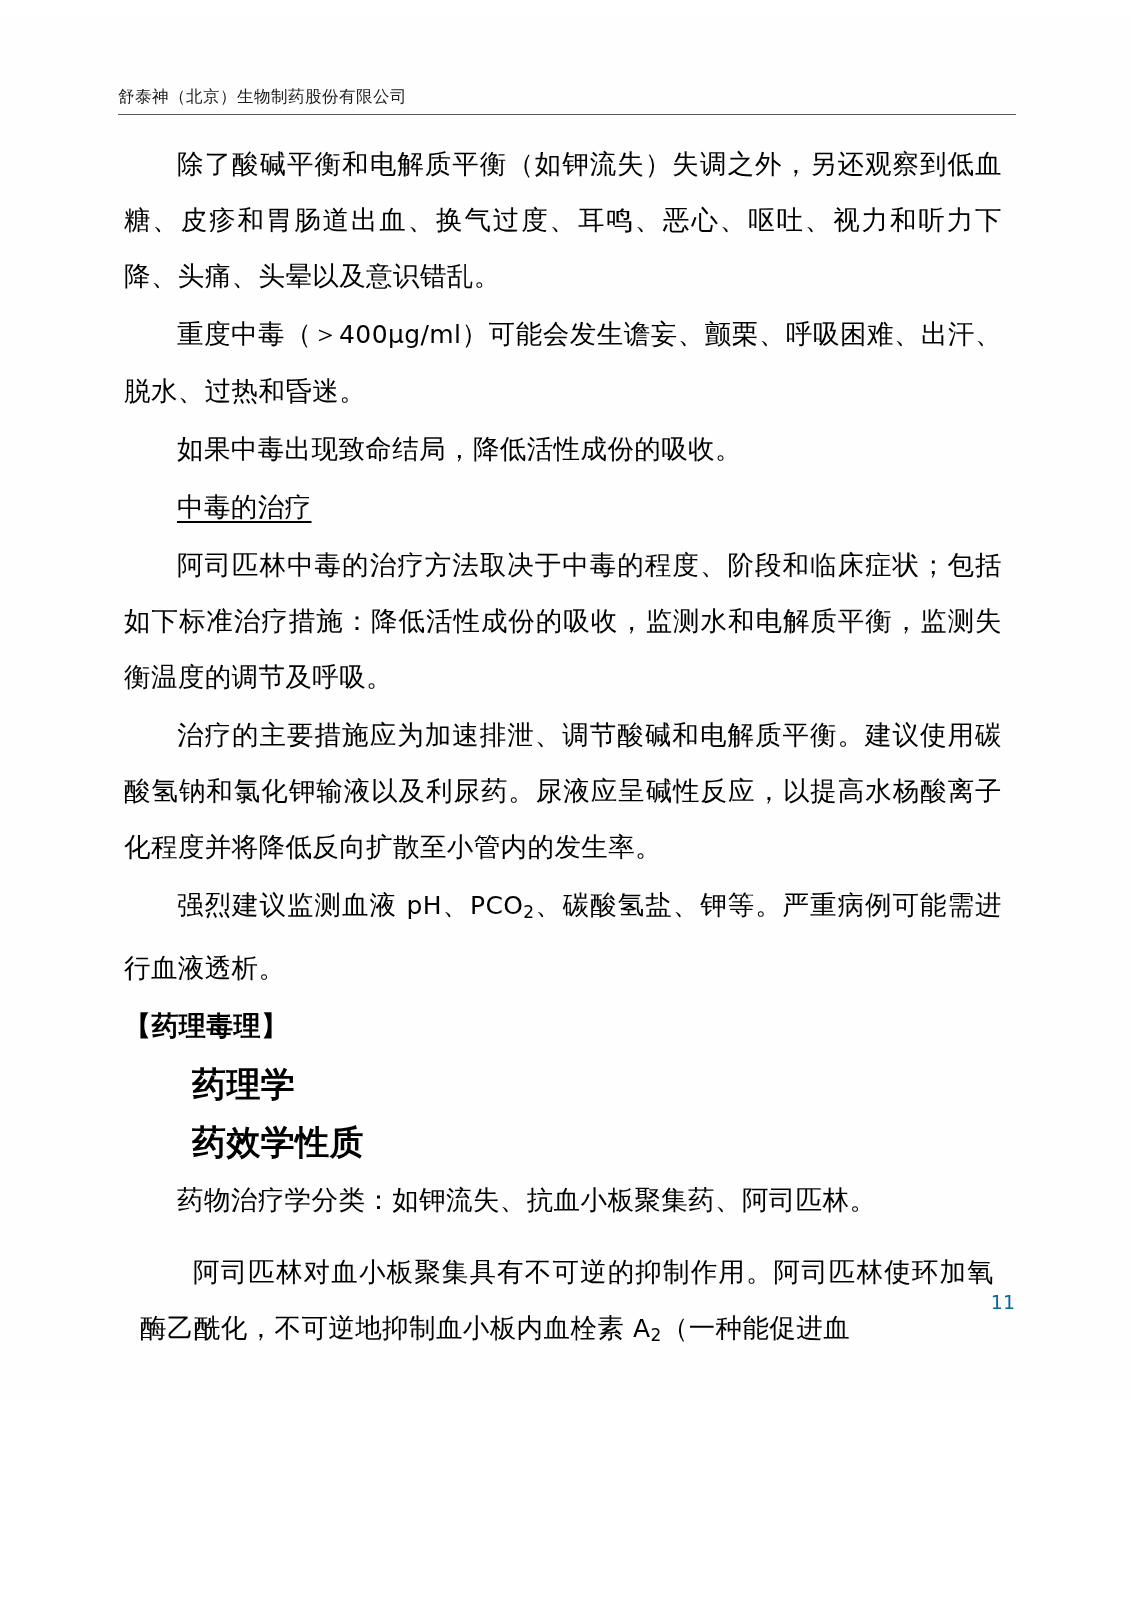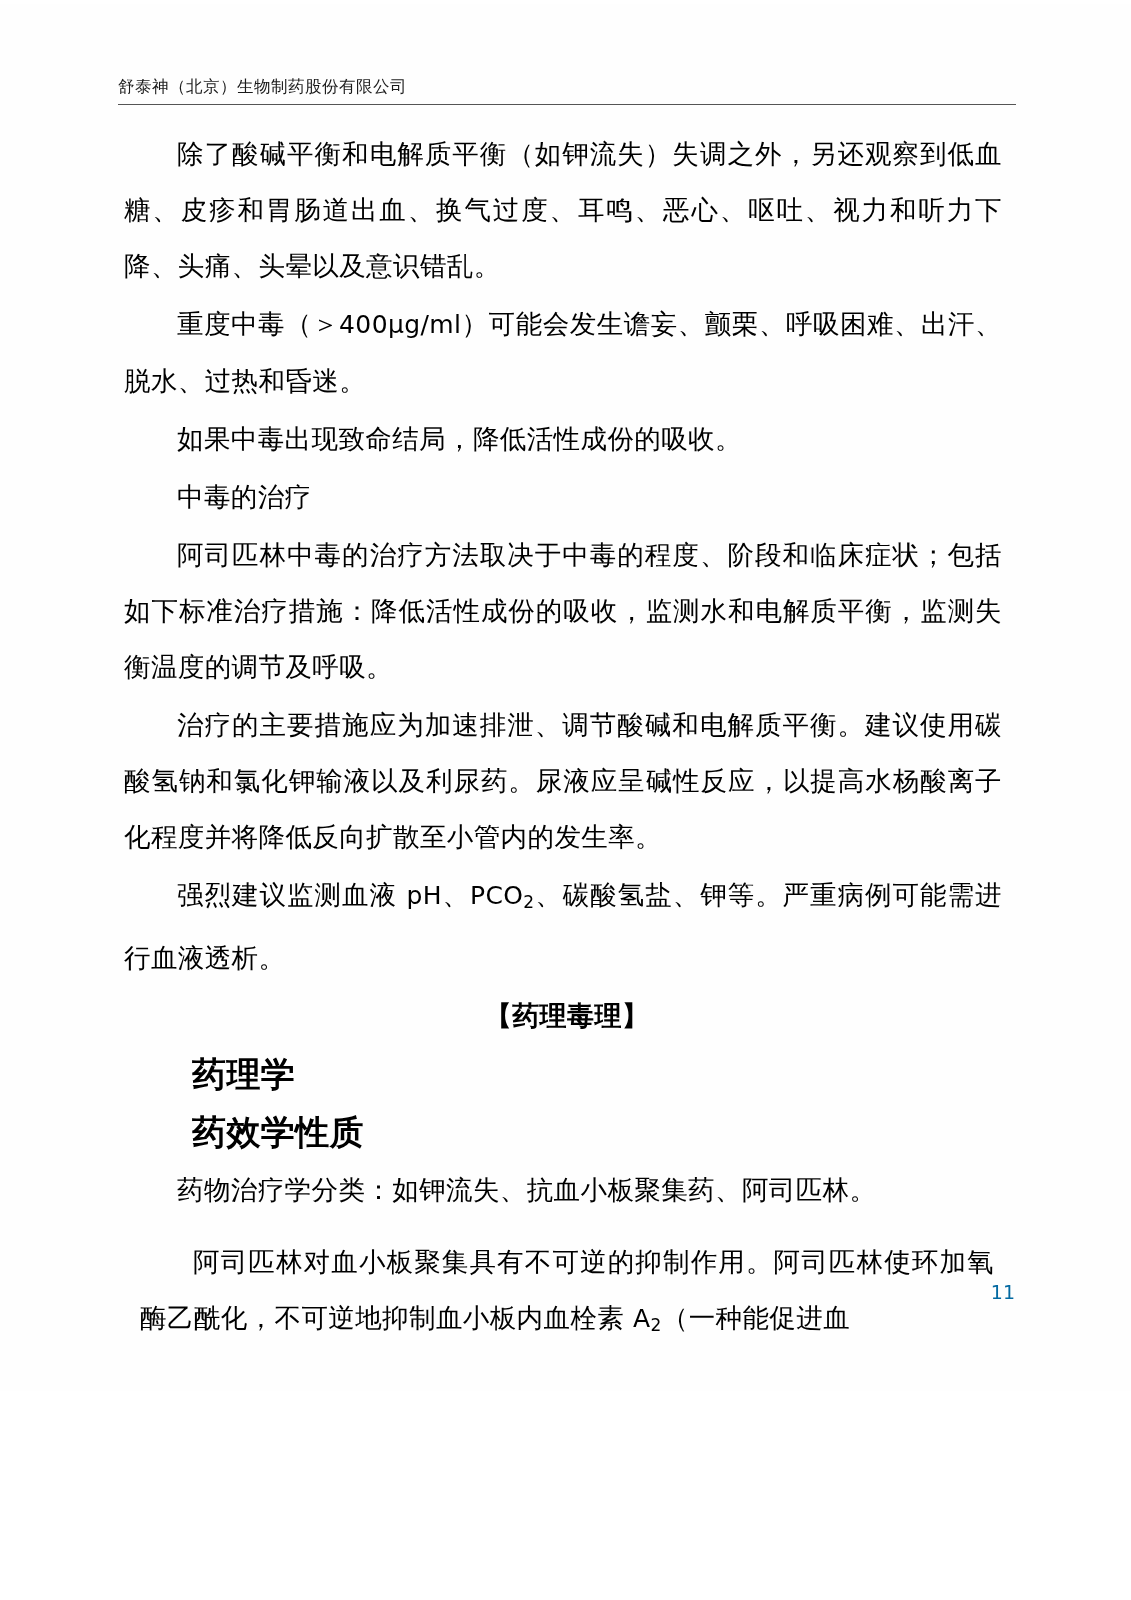--- a/index.html
+++ b/index.html
@@ -10,21 +10,21 @@
   body {
     width: 1131px;
     height: 1600px;
     font-family: "DejaVu Serif", "Liberation Serif", serif;
     color: #000000;
     position: relative;
     overflow: hidden;
   }
   .page {
     position: absolute;
-    top: 4px; left: 0;
+    top: 14px; left: 0;
     width: 1131px;
     height: 1387px;
     background: #fefefe;
   }
   .header {
     position: absolute;
     top: 72px;
     left: 118px;
     width: 898px;
   }
@@ -58,31 +58,31 @@
     margin: 16px;
   }
   .sub-underline {
     margin: 0 0 2px 0;
     font-size: 26.5px;
     line-height: 56px;
     text-indent: 2em;
     letter-spacing: 0.4px;
   }
   .sub-underline span.u {
+    text-decoration: underline;
     text-underline-offset: 5px;
   }
   .section-head {
     margin: 0 0 2px 0;
     font-size: 27px;
     line-height: 56px;
     font-weight: bold;
     letter-spacing: 0.4px;
     text-indent: 0;
     font-family: "DejaVu Sans", "Liberation Sans", sans-serif;
-    text-align: center;
   }
   .sub-head {
     margin: 0 0 2px 0;
     font-size: 34px;
     line-height: 56px;
     font-weight: bold;
     letter-spacing: 0.4px;
     text-indent: 2em;
     font-family: "DejaVu Sans", "Liberation Sans", sans-serif;
   }

